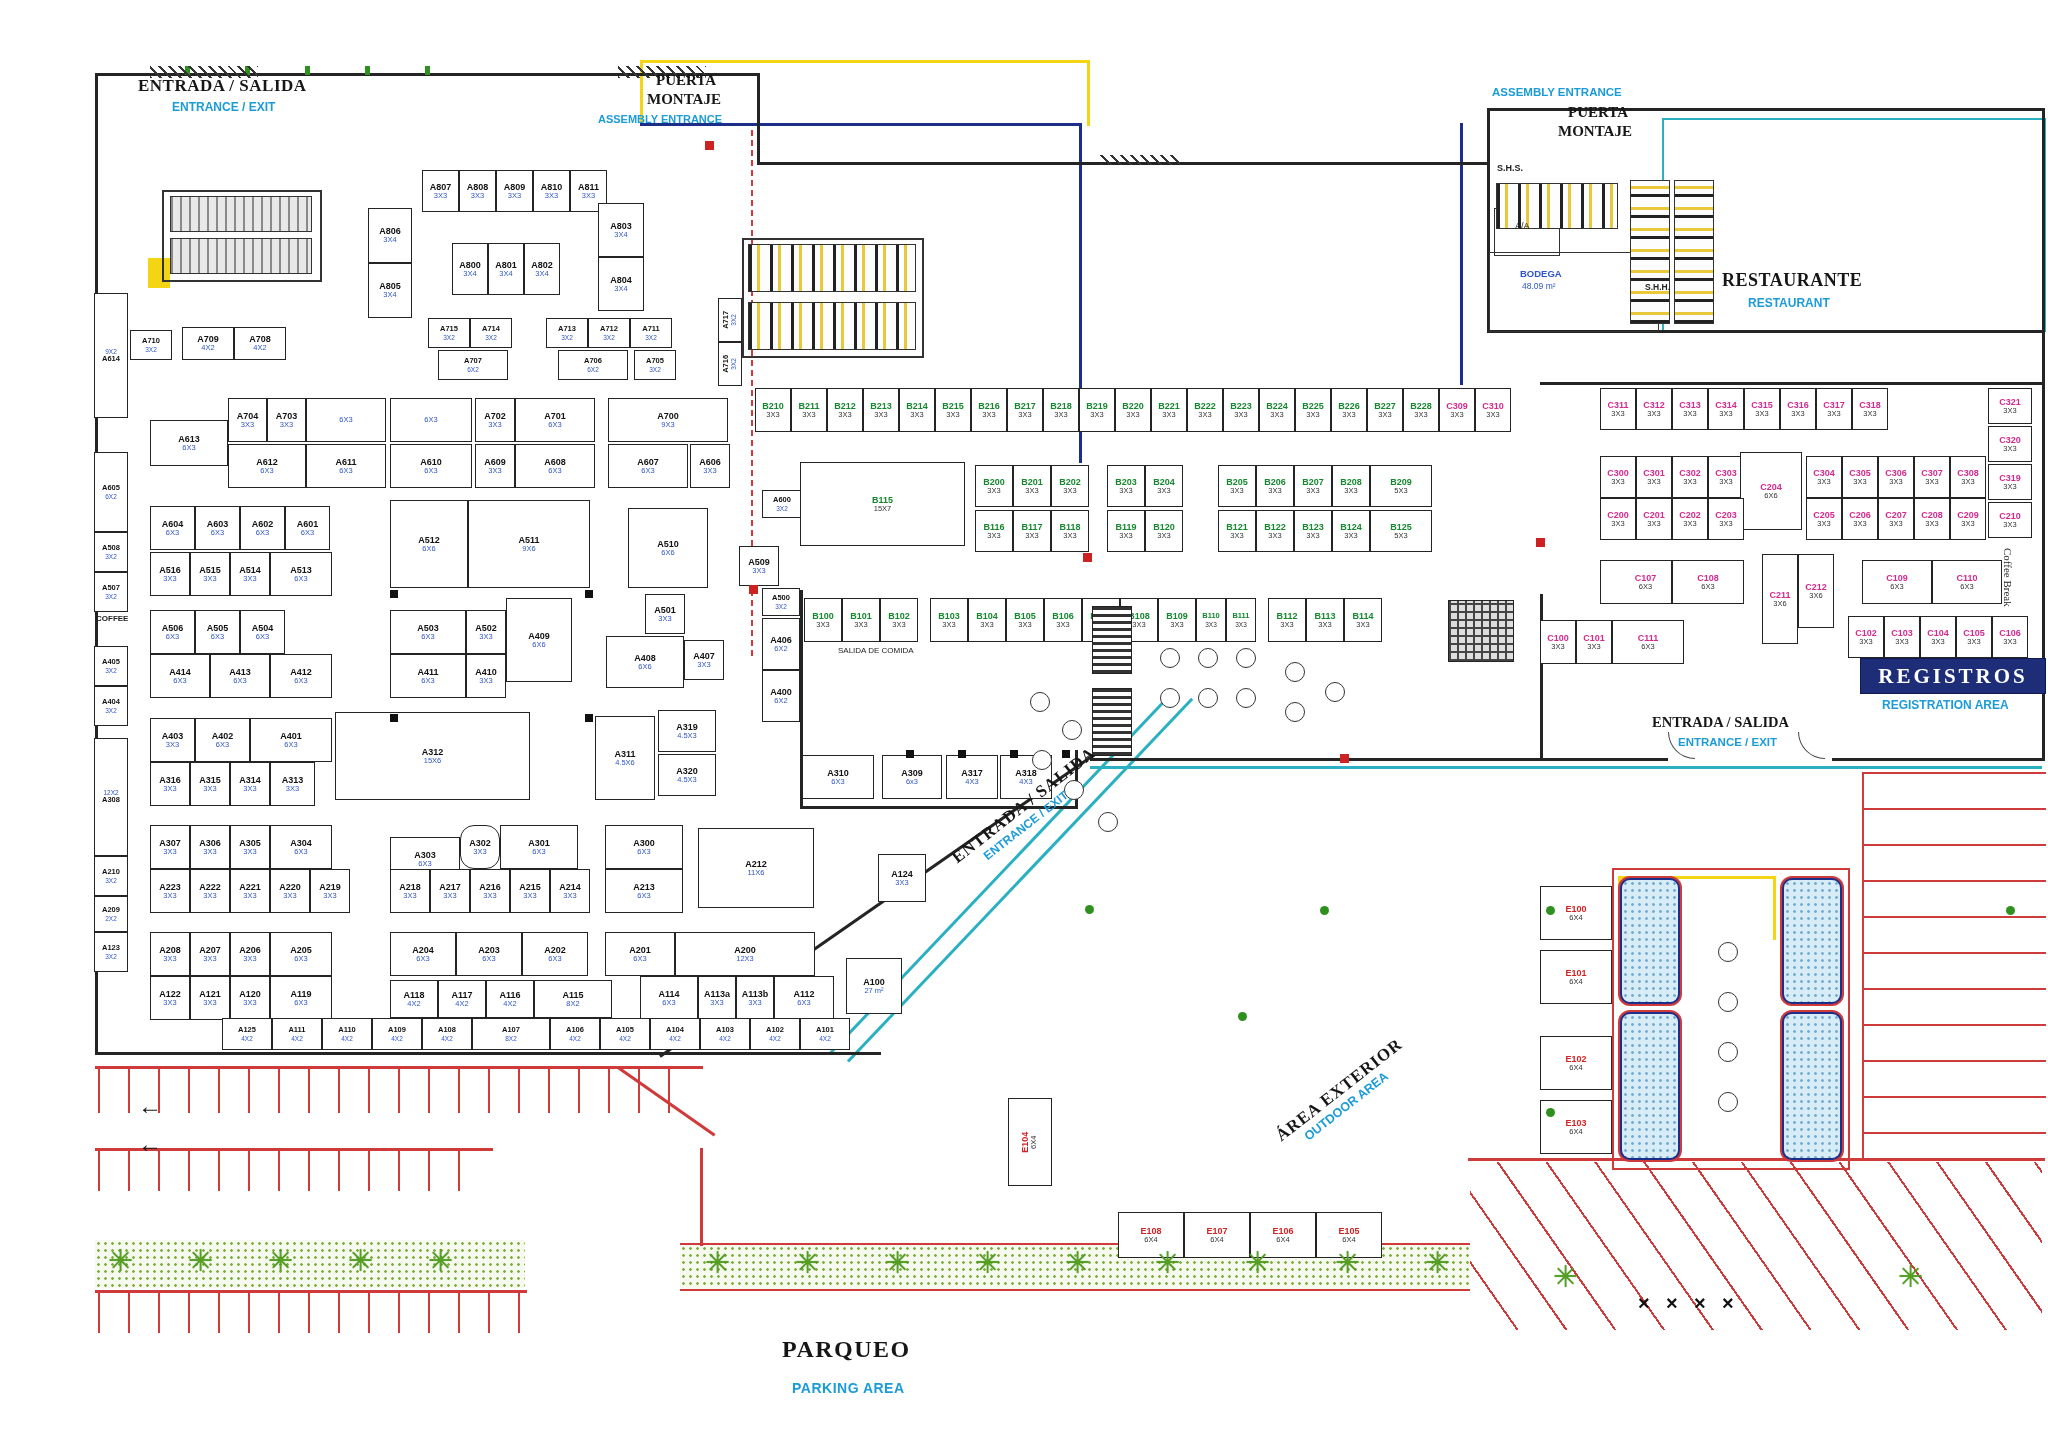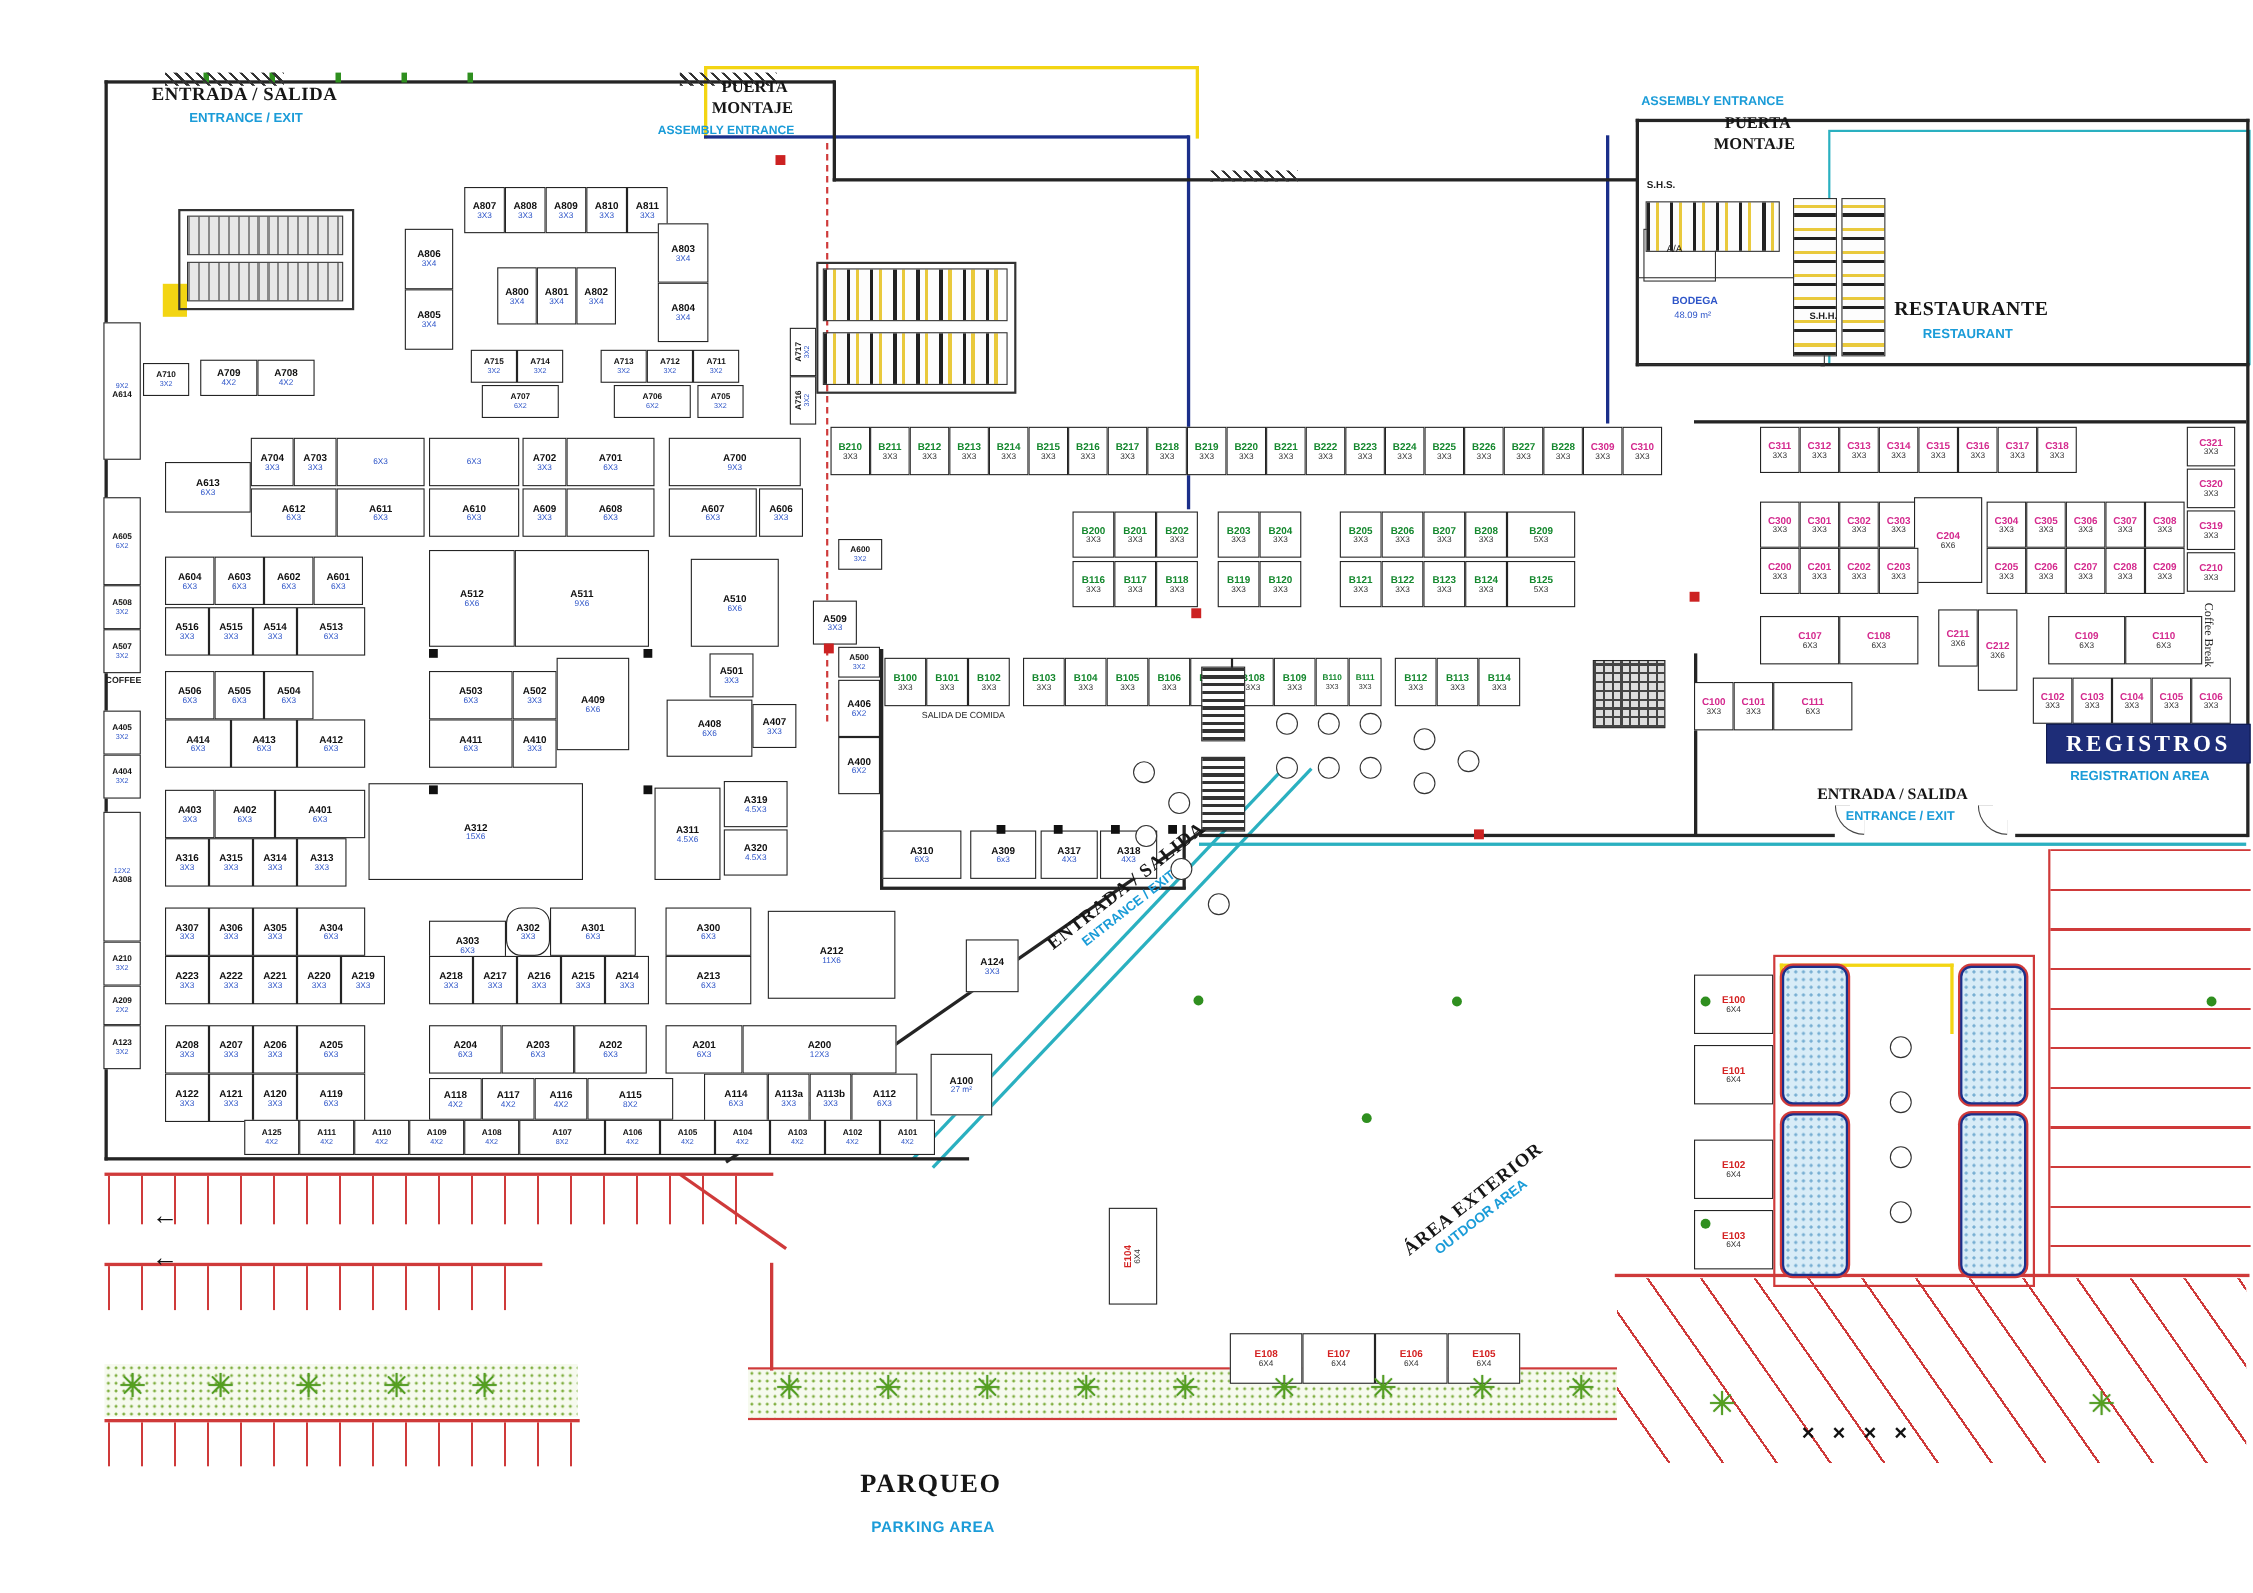--- a/index.html
+++ b/index.html
@@ -1063,20 +1063,26 @@
         <div class="bid" style="color: rgb(212, 42, 142);">C309</div>
         <div class="bsz" style="color: rgb(51, 51, 51);">3X3</div>
       </div>
     </div>
     <div class="booth" style="left: 1475px; top: 388px; width: 36px; height: 44px;">
       <div class="blbl">
         <div class="bid" style="color: rgb(212, 42, 142);">C310</div>
         <div class="bsz" style="color: rgb(51, 51, 51);">3X3</div>
       </div>
     </div>
+    <div class="booth" style="left: 800px; top: 462px; width: 165px; height: 84px;">
+      <div class="blbl">
+        <div class="bid" style="color: rgb(21, 136, 46);">B115</div>
+        <div class="bsz" style="color: rgb(51, 51, 51);">15X7</div>
+      </div>
+    </div>
     <div class="booth" style="left: 975px; top: 465px; width: 38px; height: 42px;">
       <div class="blbl">
         <div class="bid" style="color: rgb(21, 136, 46);">B200</div>
         <div class="bsz" style="color: rgb(51, 51, 51);">3X3</div>
       </div>
     </div>
     <div class="booth" style="left: 1013px; top: 465px; width: 38px; height: 42px;">
       <div class="blbl">
         <div class="bid" style="color: rgb(21, 136, 46);">B201</div>
         <div class="bsz" style="color: rgb(51, 51, 51);">3X3</div>
@@ -1513,21 +1519,21 @@
         <div class="bid" style="color: rgb(212, 42, 142);">C107</div>
         <div class="bsz" style="color: rgb(51, 51, 51);">6X3</div>
       </div>
     </div>
     <div class="booth" style="left: 1672px; top: 560px; width: 72px; height: 44px;">
       <div class="blbl">
         <div class="bid" style="color: rgb(212, 42, 142);">C108</div>
         <div class="bsz" style="color: rgb(51, 51, 51);">6X3</div>
       </div>
     </div>
-    <div class="booth" style="left: 1762px; top: 554px; width: 36px; height: 52px;">
+    <div class="booth" style="left: 1762px; top: 554px; width: 36px; height: 90px;">
       <div class="blbl">
         <div class="bid" style="color: rgb(212, 42, 142);">C211</div>
         <div class="bsz" style="color: rgb(51, 51, 51);">3X6</div>
       </div>
     </div>
     <div class="booth" style="left: 1798px; top: 554px; width: 36px; height: 74px;">
       <div class="blbl">
         <div class="bid" style="color: rgb(212, 42, 142);">C212</div>
         <div class="bsz" style="color: rgb(51, 51, 51);">3X6</div>
       </div>

